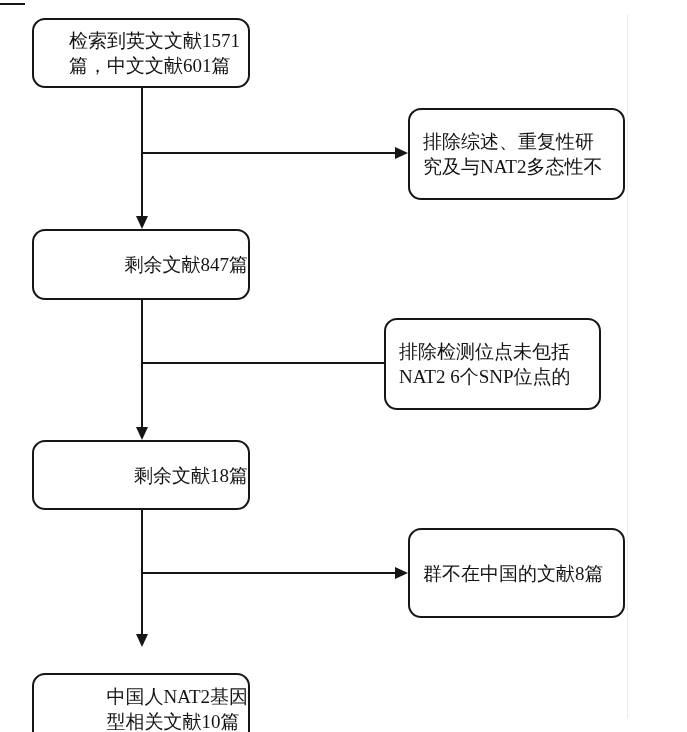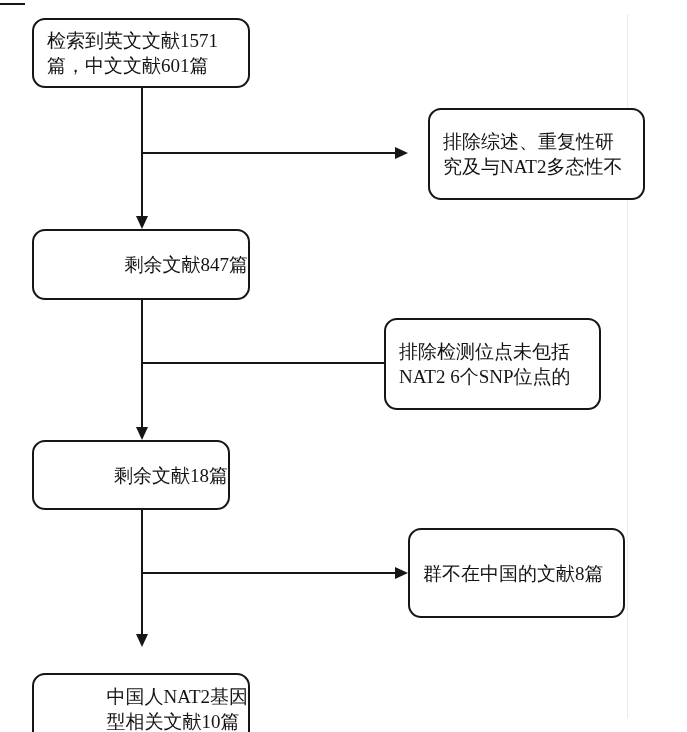--- a/index.html
+++ b/index.html
@@ -84,47 +84,47 @@
   <div class="arrow-down" style="left:136px; top:634px;"></div>
 
   <div class="hline" style="left:142px; top:152px; width:253px;"></div>
   <div class="hline" style="left:142px; top:362px; width:253px;"></div>
   <div class="hline" style="left:142px; top:572px; width:253px;"></div>
 
   <div class="arrow-right" style="left:395px; top:147px;"></div>
   <div class="arrow-right" style="left:395px; top:357px;"></div>
   <div class="arrow-right" style="left:395px; top:567px;"></div>
 
-  <div class="node padded" style="left:32px; top:18px; width:218px; height:70px;">
+  <div class="node padded" style="left:32px; top:18px; width:218px; height:70px;justify-content:flex-end;">
     <div class="txt">
       <div>检索到英文文献1571</div>
       <div>篇，中文文献601篇</div>
     </div>
   </div>
 
   <div class="node center" style="left:32px; top:229px; width:218px; height:71px;">
     <div class="txt">
       <div>剩余文献847篇</div>
     </div>
   </div>
 
-  <div class="node center" style="left:32px; top:440px; width:198px; height:70px;">
+  <div class="node center" style="left:32px; top:440px; width:218px; height:70px;">
     <div class="txt">
       <div>剩余文献18篇</div>
     </div>
   </div>
 
   <div class="node center" style="left:32px; top:673px; width:218px; height:71px;">
     <div class="txt">
       <div>中国人NAT2基因</div>
       <div>型相关文献10篇</div>
     </div>
   </div>
 
-  <div class="node padded" style="left:408px; top:108px; width:217px; height:92px;margin-left:20px;">
+  <div class="node padded" style="left:408px; top:108px; width:217px; height:92px;">
     <div class="txt">
       <div>排除综述、重复性研</div>
       <div>究及与NAT2多态性不</div>
     </div>
   </div>
 
   <div class="node padded" style="left:384px; top:318px; width:217px; height:92px;">
     <div class="txt">
       <div>排除检测位点未包括</div>
       <div>NAT2 6个SNP位点的</div>

